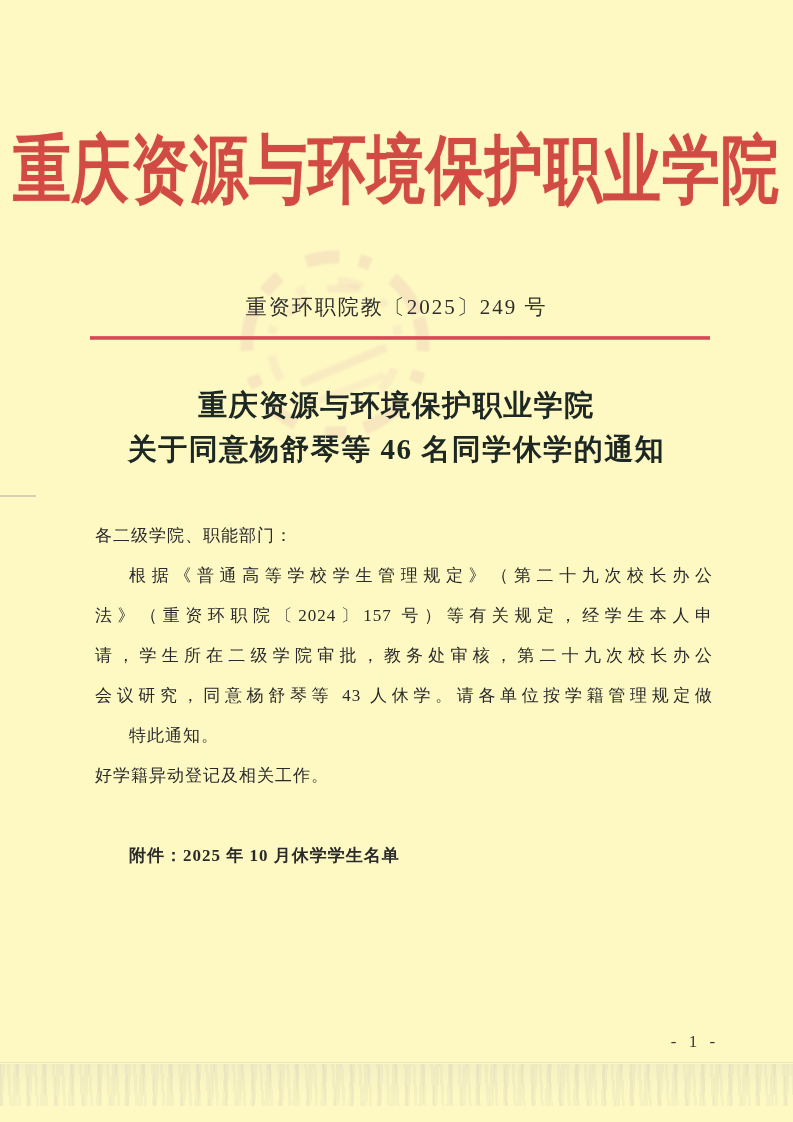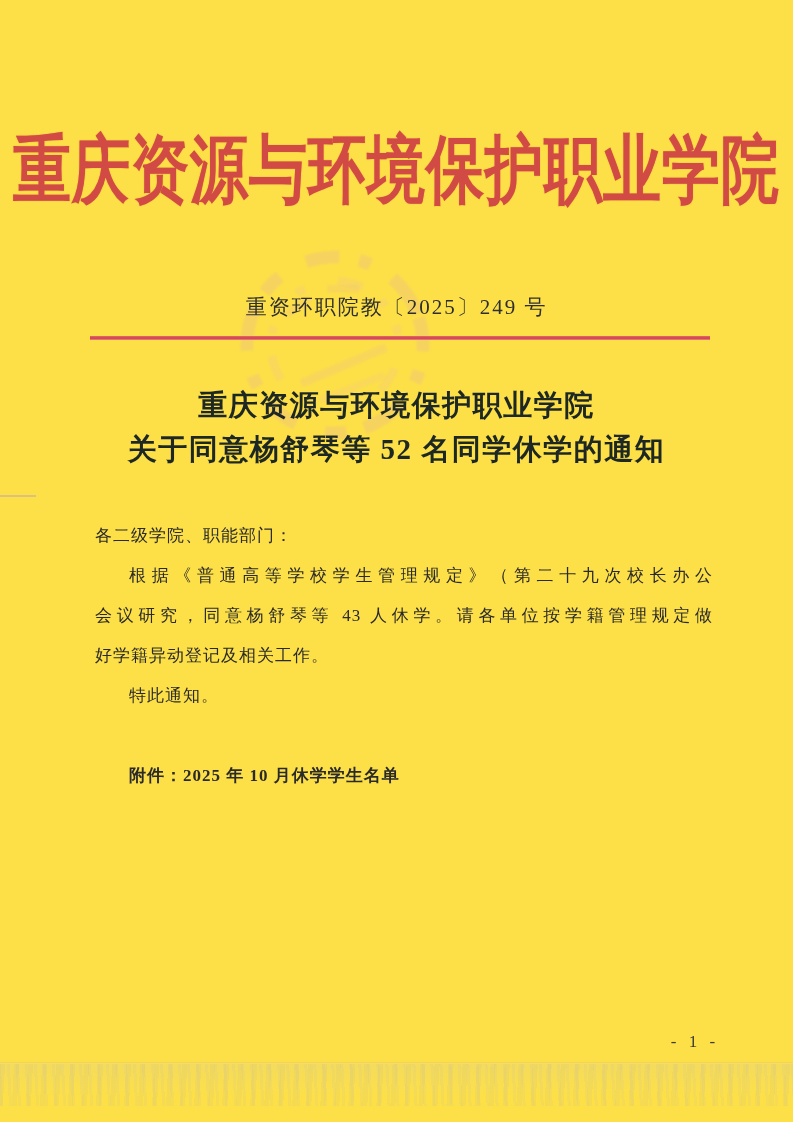--- a/index.html
+++ b/index.html
@@ -4,21 +4,21 @@
 <style>
   html, body {
     margin: 0;
     padding: 0;
     background: #ffffff;
   }
   .page {
     position: relative;
     width: 793px;
     height: 1122px;
-    background: #fde047;
+    background: #fef9c3;
     overflow: hidden;
     font-family: "Liberation Serif", "DejaVu Serif", serif;
   }
 
   
   .masthead {
     position: absolute;
     top: 134px;
     left: 0;
     width: 100%;
@@ -164,29 +164,31 @@
   </svg>
 
   <div class="masthead">重庆资源与环境保护职业学院</div>
 
   <div class="doc-number">重资环职院教〔2025〕249 号</div>
 
   <div class="red-rule"></div>
 
   <div class="notice-title">
     <div>重庆资源与环境保护职业学院</div>
-    <div>关于同意杨舒琴等 52 名同学休学的通知</div>
+    <div>关于同意杨舒琴等 46 名同学休学的通知</div>
   </div>
 
   <div class="body-block">
     <div class="body-line">各二级学院、职能部门：</div>
     <div class="body-line fill indent-2em">根据《普通高等学校学生管理规定》（第二十九次校长办公</div>
+    <div class="body-line fill">法》（重资环职院〔2024〕157 号）等有关规定，经学生本人申</div>
+    <div class="body-line fill">请，学生所在二级学院审批，教务处审核，第二十九次校长办公</div>
     <div class="body-line fill">会议研究，同意杨舒琴等 43 人休学。请各单位按学籍管理规定做</div>
+    <div class="body-line indent-2em">特此通知。</div>
     <div class="body-line">好学籍异动登记及相关工作。</div>
-    <div class="body-line indent-2em">特此通知。</div>
     <div class="body-line indent-2em attachment-line">附件：2025 年 10 月休学学生名单</div>
   </div>
 
   <div class="page-number">- 1 -</div>
 
   <div class="edge-mark-left"></div>
   <div class="bottom-faint-line"></div>
   <div class="bottom-noise"></div>
 
 </div>

